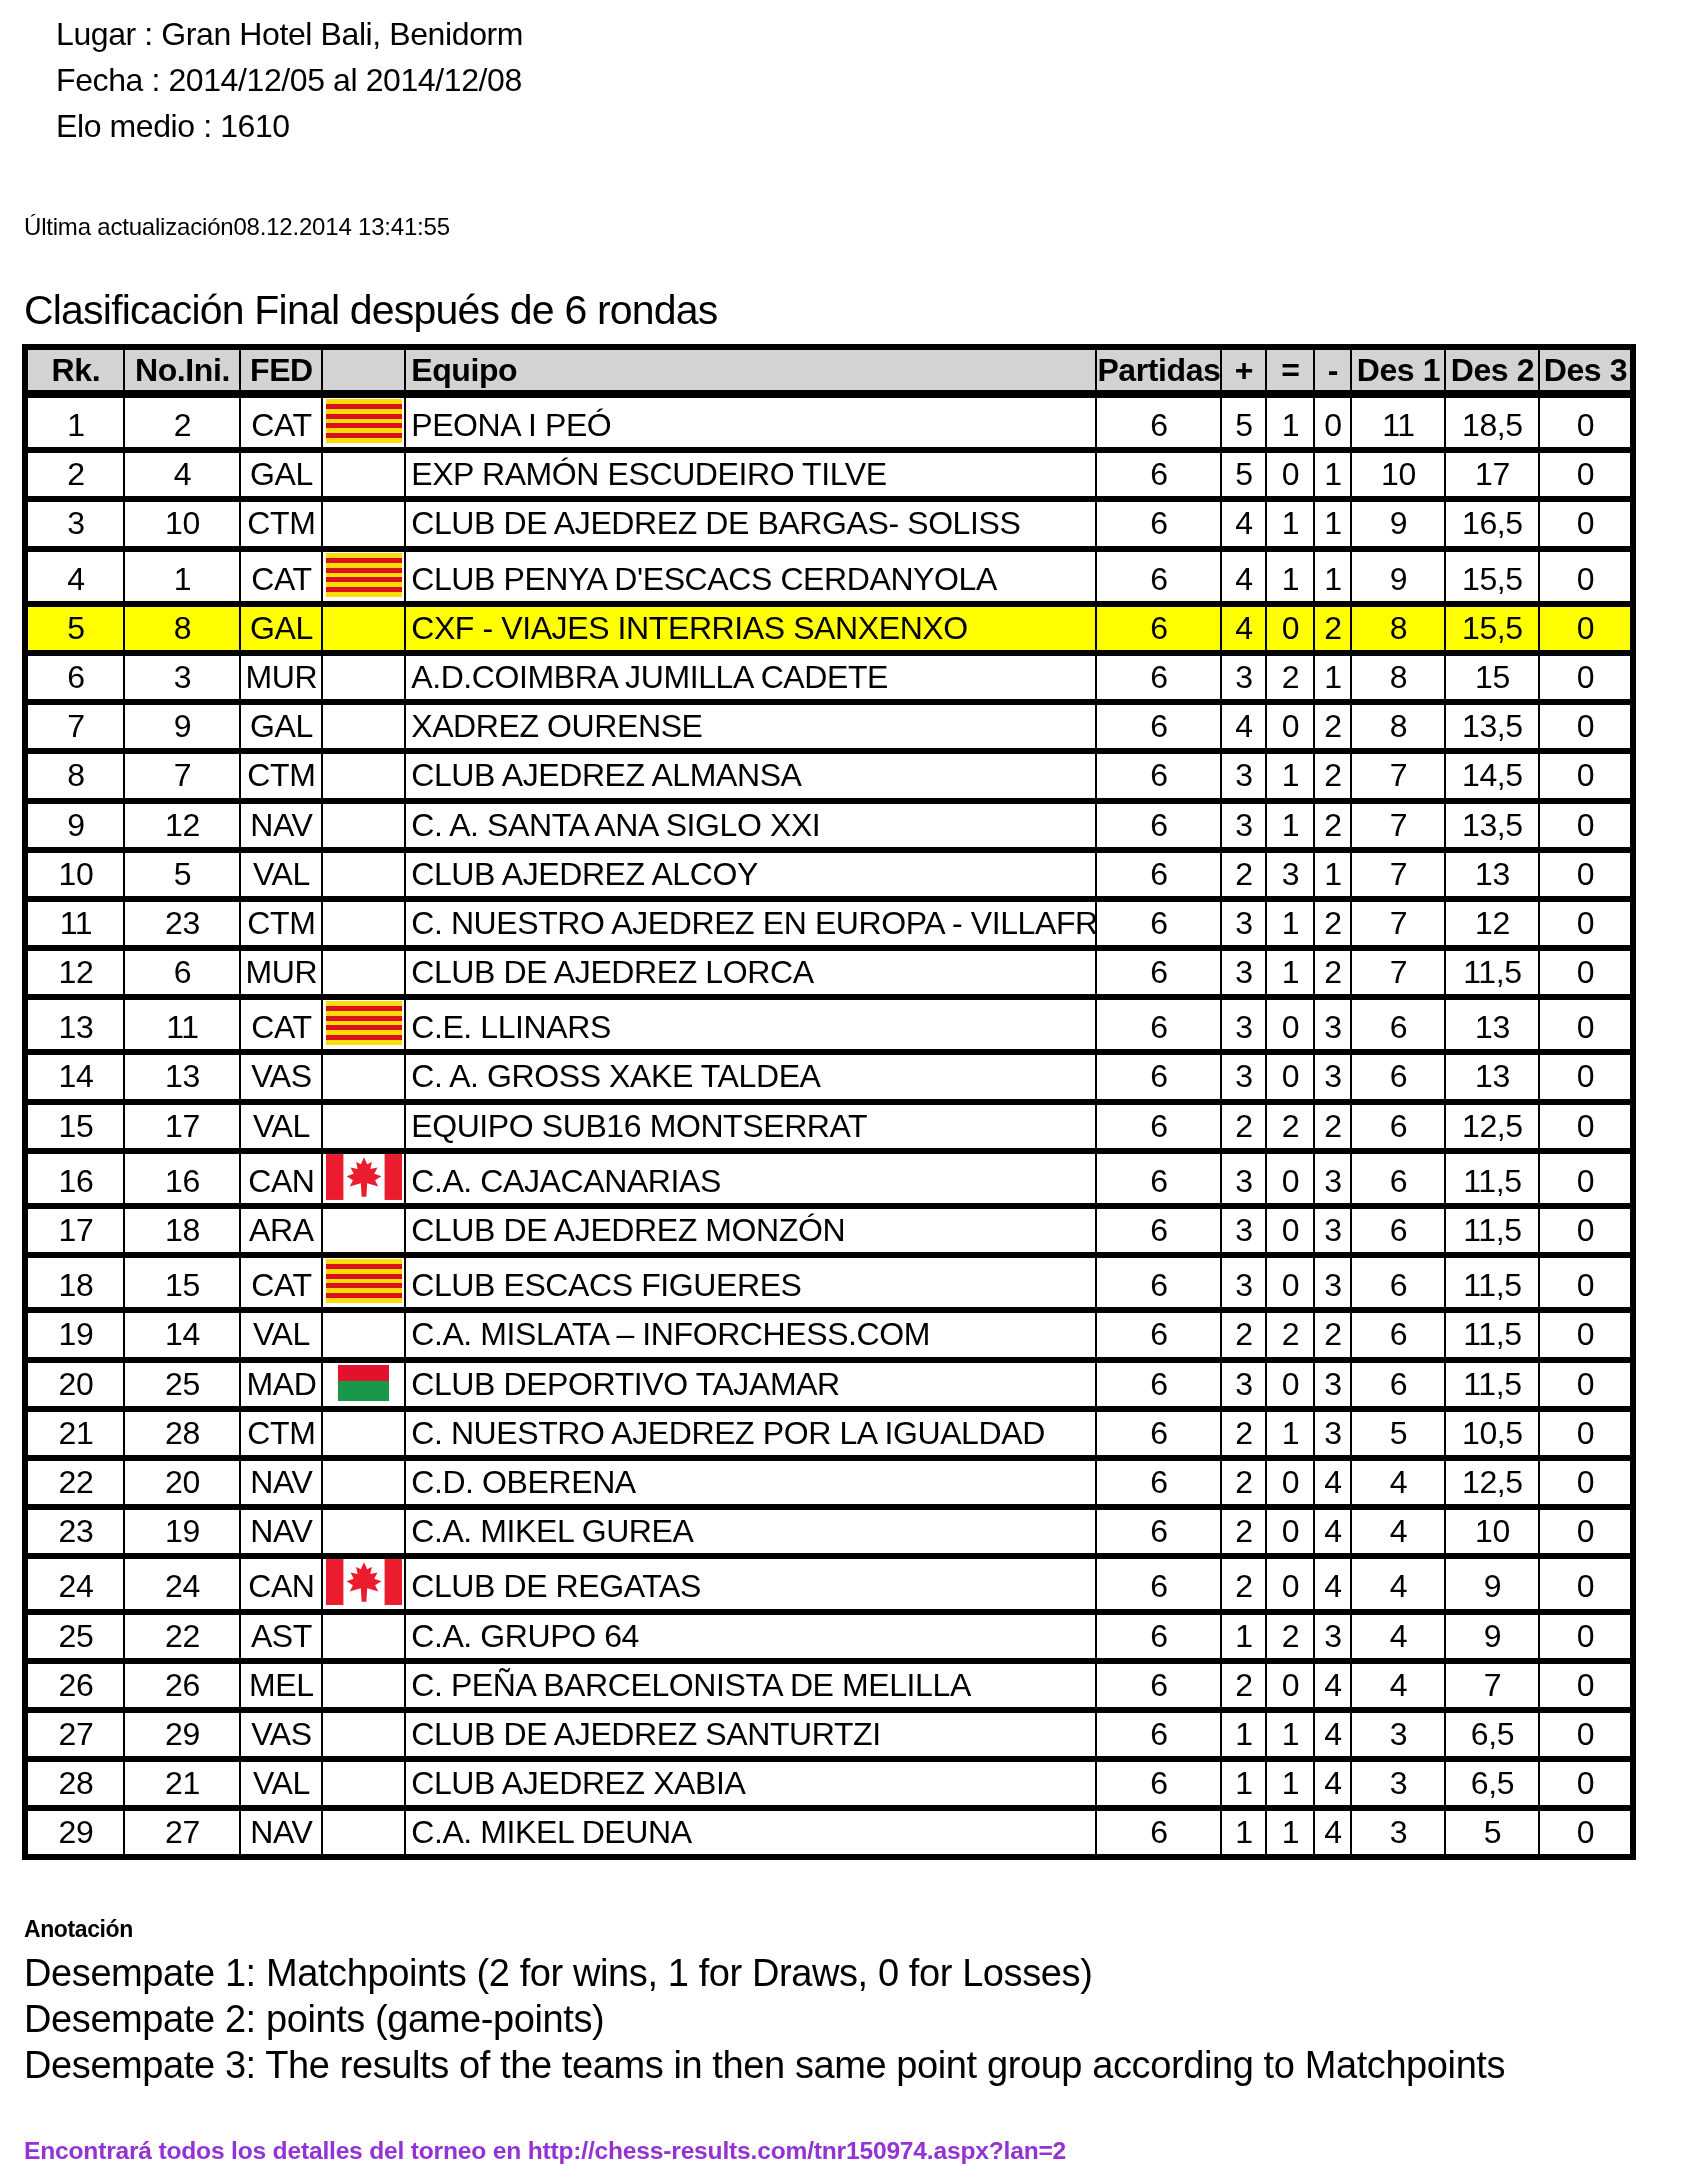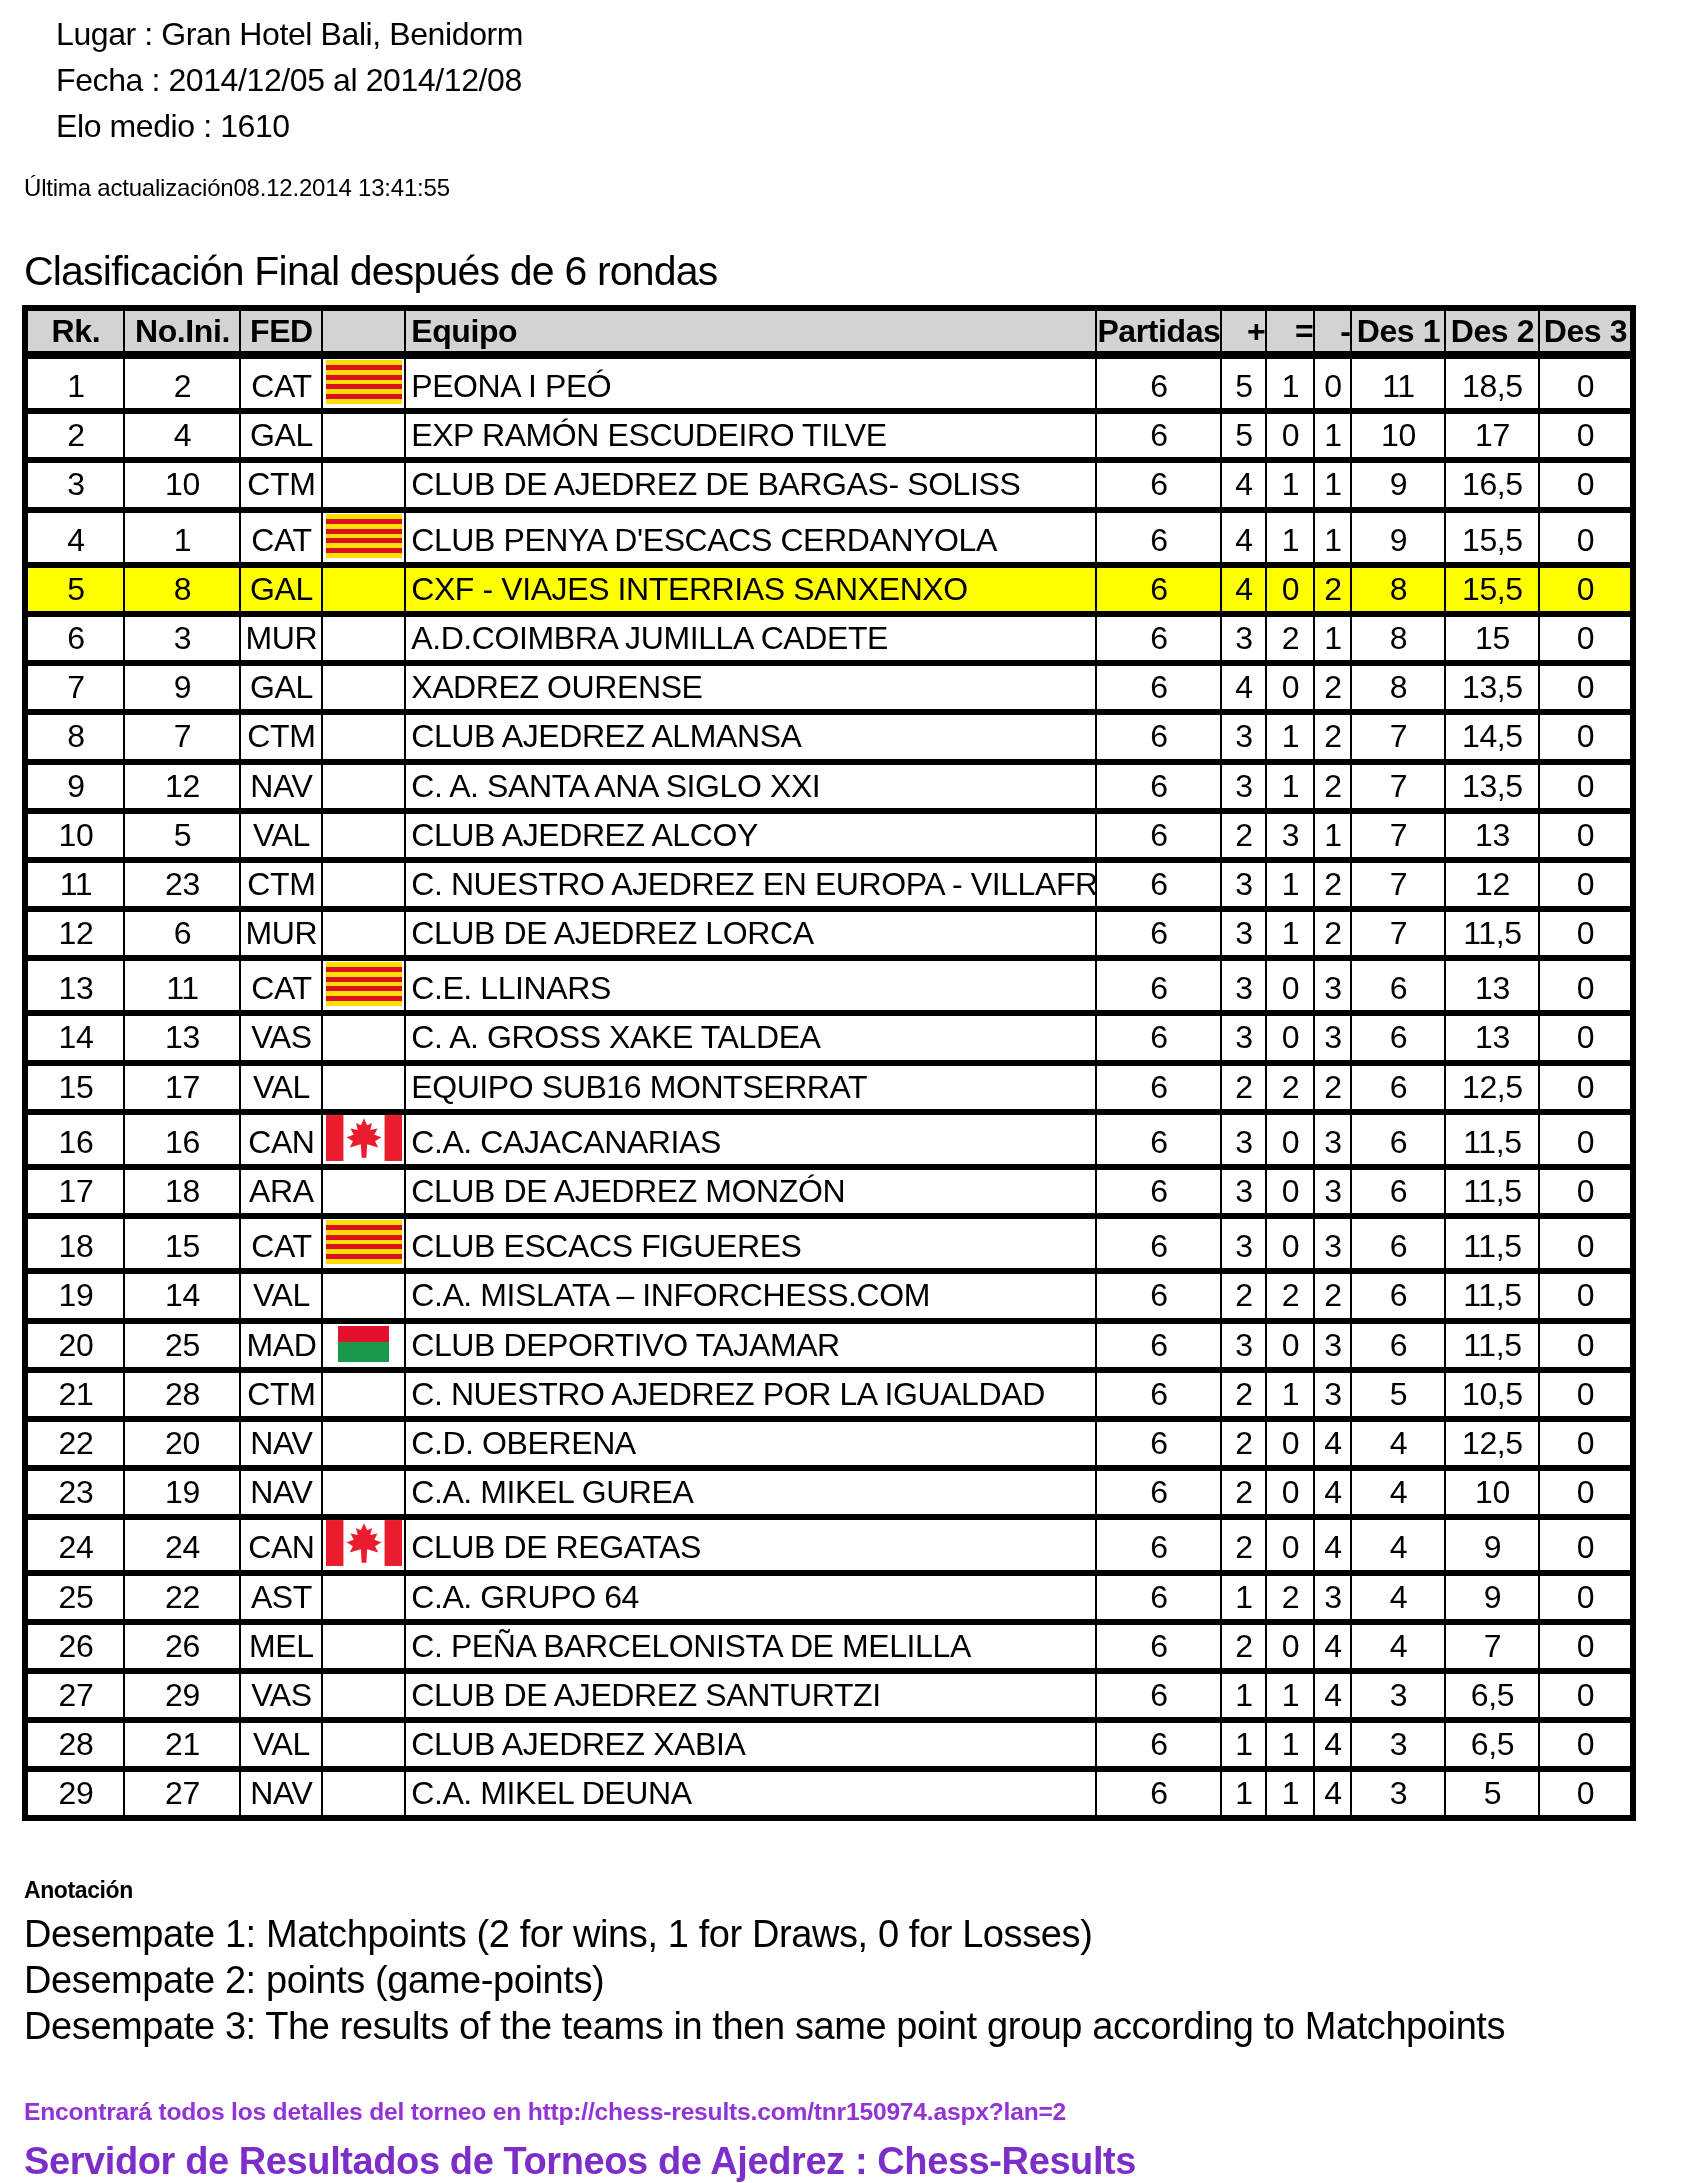--- a/index.html
+++ b/index.html
@@ -5,41 +5,41 @@
   html,body{margin:0;padding:0;background:#ffffff;}
   body{
     width:1697px;height:2183px;position:relative;
     font-family:"Liberation Sans","DejaVu Sans",sans-serif;
     color:#000;overflow:hidden;
   }
   .page{padding:11px 0 0 24px;}
 
   
   .info-line{font-size:32px;line-height:46px;letter-spacing:-0.4px;margin-left:32px;}
-  .update-line{font-size:24px;line-height:28.5px;margin-top:25px;letter-spacing:-0.2px;}
+  .update-line{font-size:24px;line-height:28.5px;margin-top:64px;letter-spacing:-0.2px;}
   .table-title{font-size:41px;line-height:49px;font-weight:normal;margin-top:44px;letter-spacing:-0.8px;}
 
   
   table.standings{
     border-collapse:collapse;table-layout:fixed;
     width:1609px;margin-top:9.5px;margin-left:-1.6px;
     border:6.3px solid #000;
   }
   .standings th,.standings td{
     border:2.4px solid #000;border-top-width:6.3px;border-bottom-width:6.3px;
     overflow:hidden;white-space:nowrap;padding:0;
   }
   .standings thead th{
     background:var(--head-bg,#d3d3d3);
     border-bottom-width:8px;
     height:40px;font-size:32px;font-weight:bold;
     text-align:center;vertical-align:middle;letter-spacing:-0.4px;
   }
   .standings thead th.h-team{text-align:left;padding-left:4.8px;}
-  .standings thead th.h-right{text-align:right;}
+  .standings thead th.h-right{text-align:center;}
   .standings td{
     height:40px;font-size:32px;vertical-align:bottom;
     padding-bottom:3.2px;letter-spacing:-0.4px;
   }
   .standings tr.tall td{height:46px;}
   .standings td.num{text-align:center;}
   .standings td.team{text-align:left;padding-left:4.8px;}
   .standings td.flagcell{vertical-align:middle;}
   .standings tr.hl td{background:var(--hl,#ffff00);}
 

